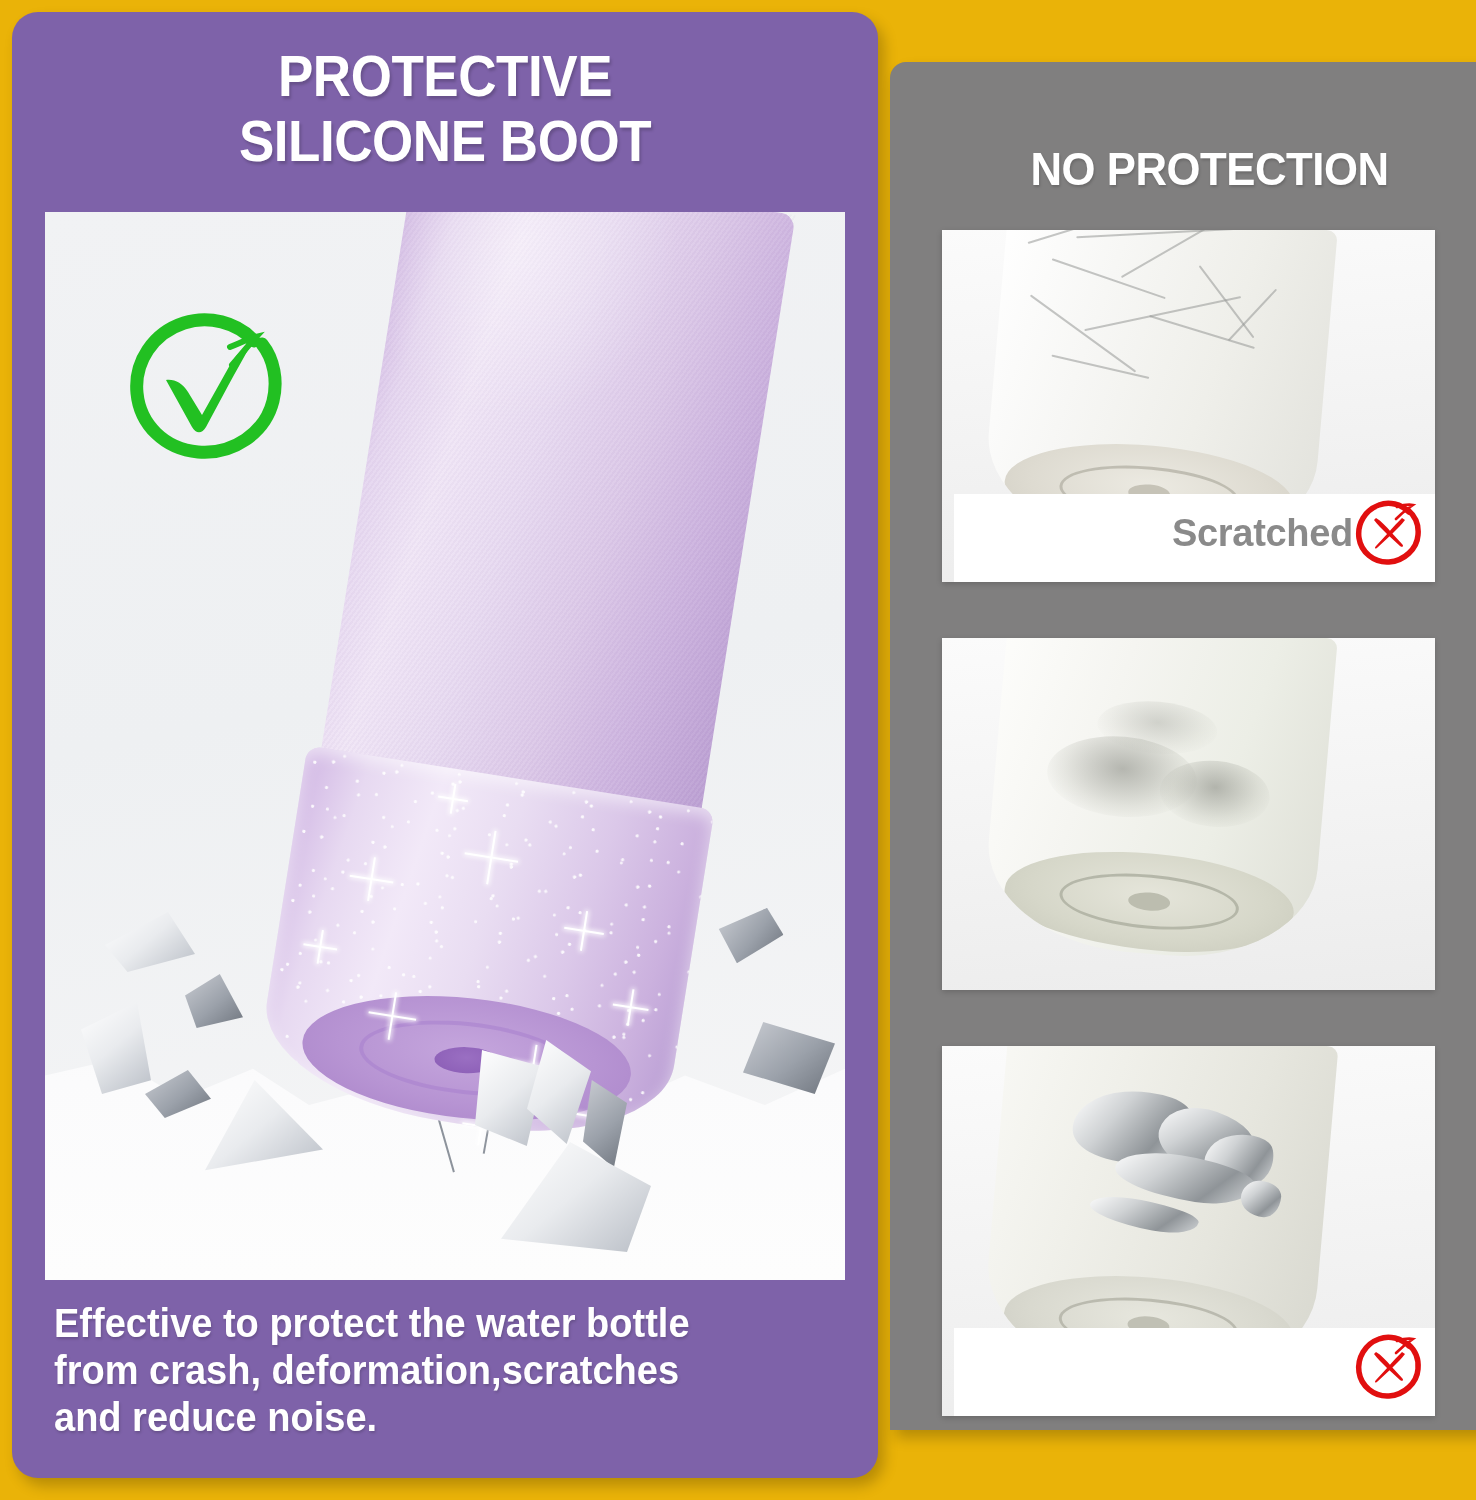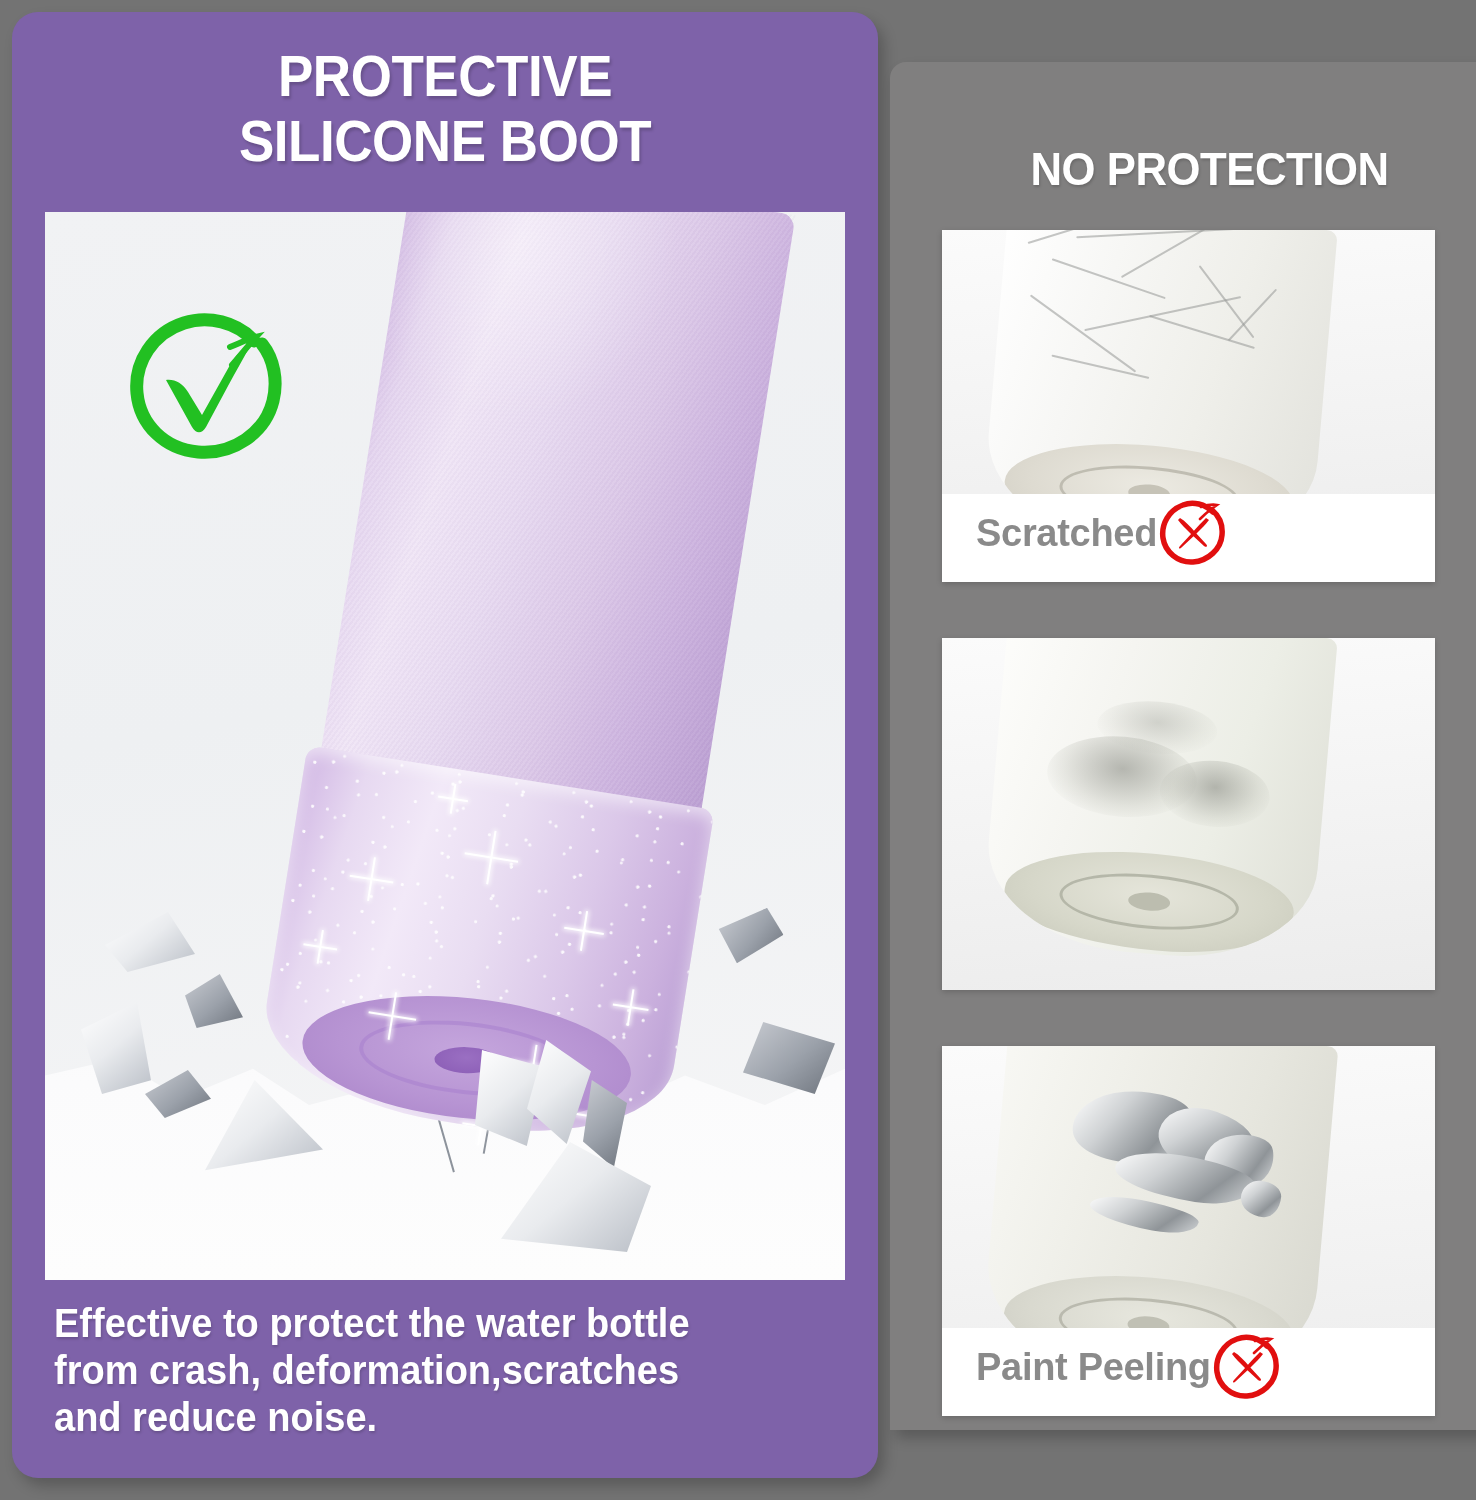--- a/index.html
+++ b/index.html
@@ -2,21 +2,21 @@
 <html><head>
 <meta charset="utf-8">
 <style>
   * { box-sizing: border-box; margin: 0; padding: 0; }
   html, body {
     width: 1476px; height: 1500px;
     background: #ffffff;
     font-family: "Liberation Sans", sans-serif;
     overflow: hidden;
   }
-  .stage { position: relative; width: 1476px; height: 1500px; background: #737373; }
+  .stage { position: relative; width: 1476px; height: 1500px; background: #eab308; }
 
   
   .left-panel {
     position: absolute;
     left: 12px; top: 12px;
     width: 866px; height: 1466px;
     background: #7e62a9;
     border-radius: 26px;
     box-shadow: 6px 8px 14px rgba(0,0,0,0.22);
     overflow: hidden;
@@ -185,22 +185,22 @@
     background:#ffffff;
     box-shadow: 0 2px 6px rgba(0,0,0,.18);
     overflow:hidden;
   }
   .card-photo{
     position:absolute; left:0; top:0; width:100%;
     background: linear-gradient(175deg,#fbfbfb 0%, #f2f2f2 60%, #ececec 100%);
     overflow:hidden;
   }
   .card-footer{
-    position:absolute; left:0; bottom:0; width:100%; height:88px;
-    display:flex; align-items:center; justify-content:flex-start;
+    position:absolute; left:12px; bottom:0; width:100%; height:88px;
+    display:flex; align-items:center; justify-content:flex-end;
     padding: 0 22px 10px 34px; background:#ffffff;
   }
   .card-label{
     color:#8a8a8a; font-size:38px; font-weight:bold; letter-spacing:-0.3px;
   }
   .x-badge{ width:72px;height:72px;flex:0 0 auto; }
 
   
   .dmg-bottle{
     position:absolute; width:330px; height:330px;
@@ -368,21 +368,20 @@
           <div class="peel" style="left:118px;top:122px;width:140px;height:44px;transform:rotate(4deg);"></div>
           <div class="peel" style="left:246px;top:140px;width:40px;height:36px;"></div>
           <div class="peel" style="left:96px;top:170px;width:110px;height:28px;transform:rotate(6deg);"></div>
           <div class="dmg-bottom" style="background:radial-gradient(ellipse at 50% 42%,#e7e7de 0%,#d9d9cf 58%,#cacac0 100%);">
             <div class="dmg-ring" style="border:3px solid rgba(180,180,168,.85);"></div>
             <div class="dmg-hole" style="background:#c0c0b4;"></div>
           </div>
         </div>
       </div>
       <div class="card-footer">
-        <span class="card-label">Paint Peeling</span>
         <span class="x-badge">
           <svg viewBox="0 0 72 72" width="72" height="72">
             <path d="M56 15 C48 7, 36 4, 26 8 C12 13, 4 27, 6 41
                      C8 55, 21 66, 36 65 C51 64, 64 52, 65 38
                      C66 28, 62 19, 55 13" fill="none" stroke="#e10f0f" stroke-width="5.5" stroke-linecap="round"></path>
             <path d="M44 10 C50 8, 55 7, 60 8 C54 12, 48 17, 43 22" fill="none" stroke="#e10f0f" stroke-width="2.6" stroke-linecap="round"></path>
             <path d="M23 21 C28 24, 33 29, 38 35 L49 47 C51 49, 50 51, 47 49
                      L34 37 C29 32, 24 27, 21 23 Z" fill="#e10f0f"></path>
             <path d="M49 21 C45 25, 40 30, 35 36 L23 49 C21 51, 22 53, 25 50
                      L39 37 C44 32, 49 27, 52 23 Z" fill="#e10f0f"></path>

